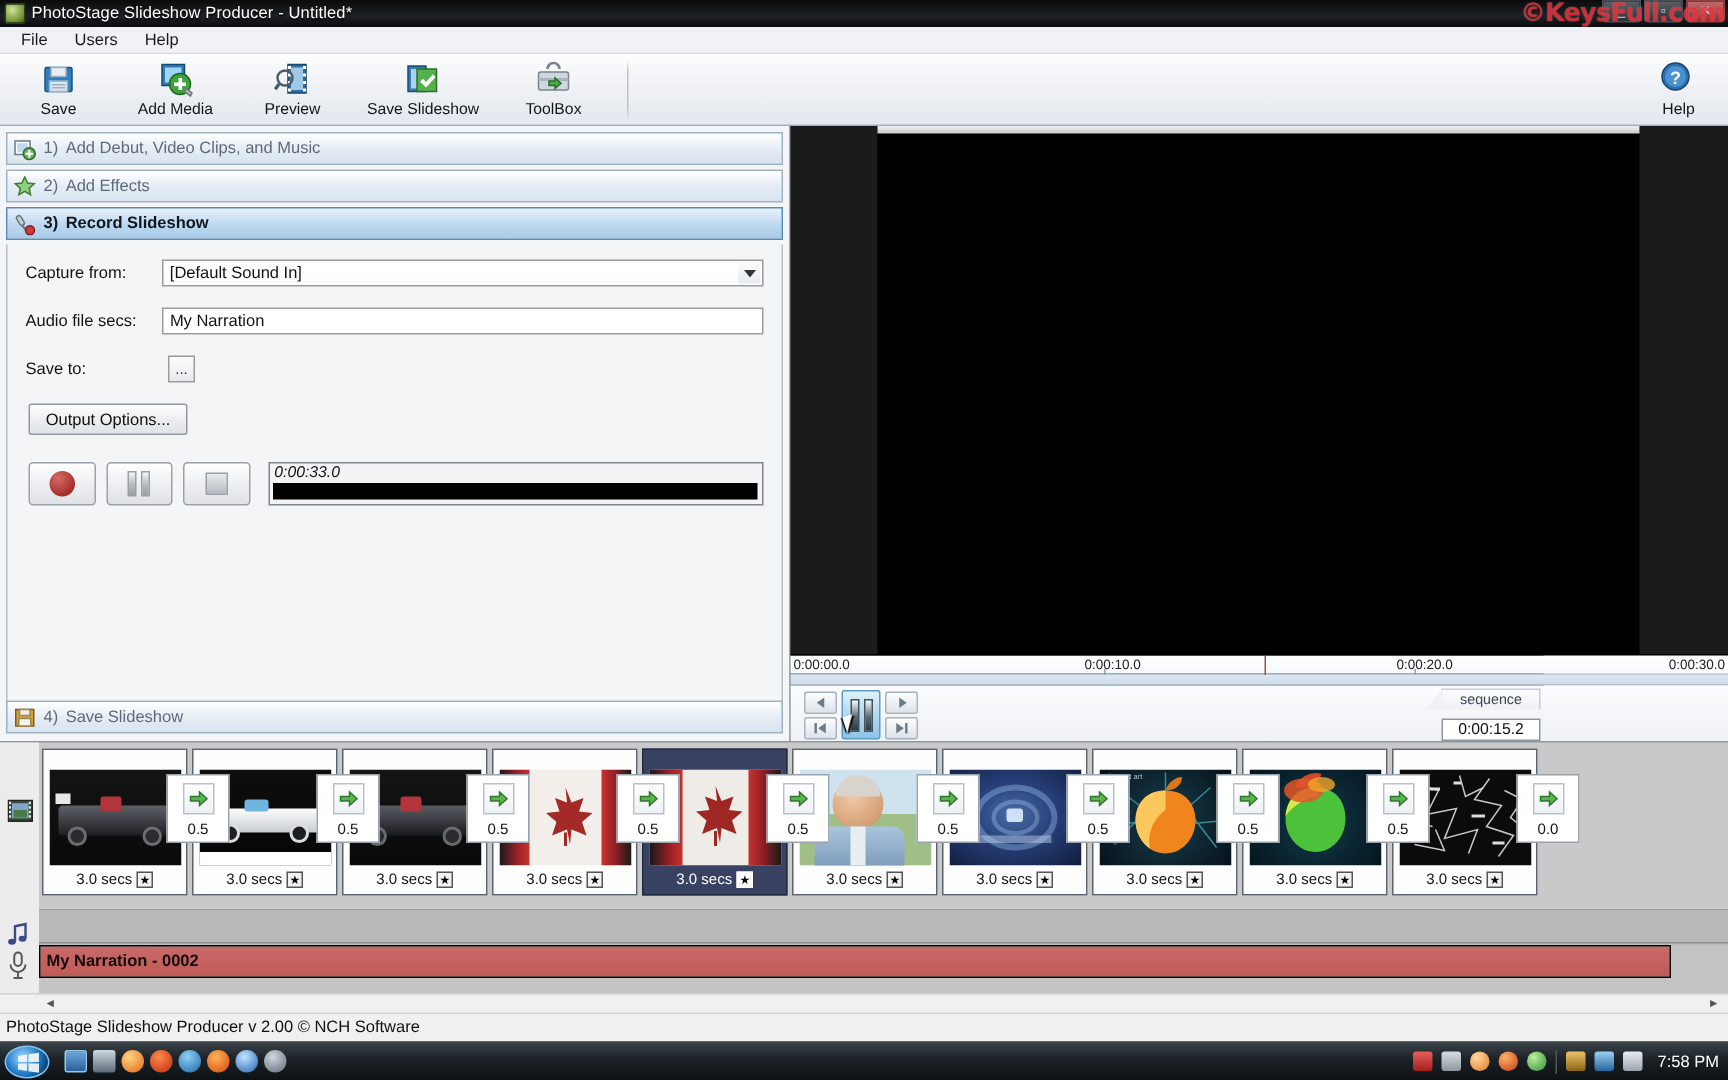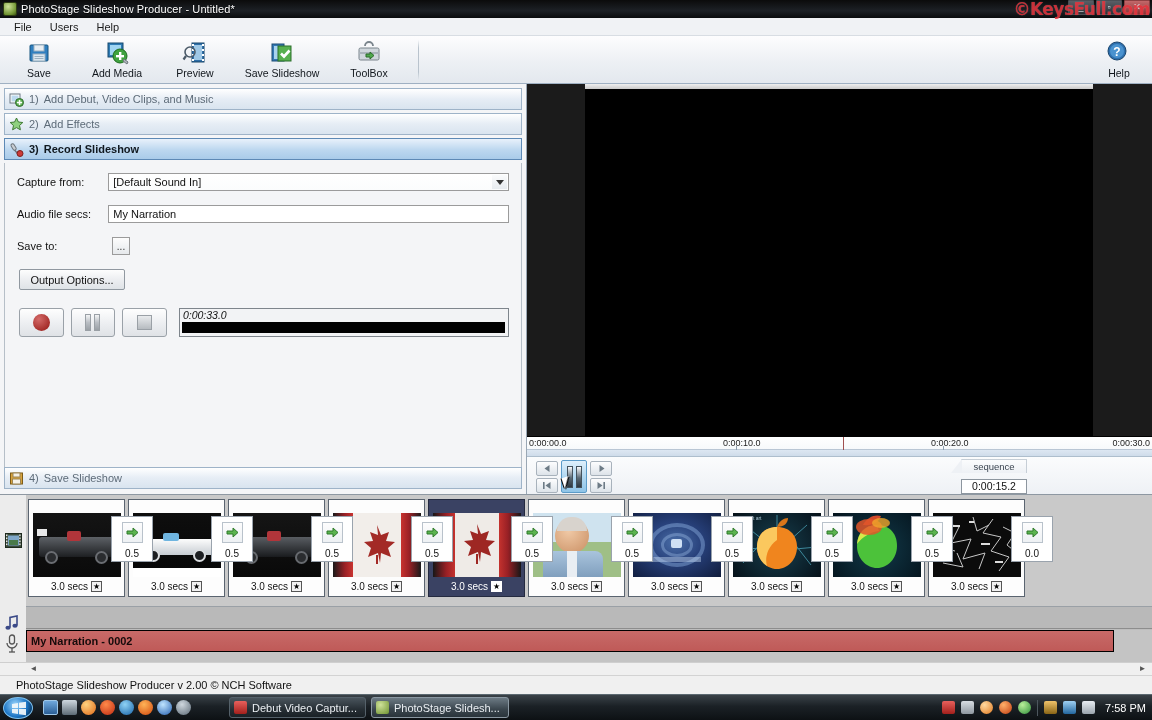--- a/index.html
+++ b/index.html
@@ -264,21 +264,21 @@
               background: linear-gradient(#c86a68,#bf5a58); border: 1px solid #000;
               font-size: 11px; font-weight: bold; color: #140a0a; padding-left: 4px; line-height: 20px; }
   .hscroll { height: 13px; background: #f0f0f0; border-top: 1px solid #cfcfcf;
              position: relative; }
   .hscroll .arrowl, .hscroll .arrowr { position: absolute; top: 1px; width: 11px; height: 11px;
              font-size: 8px; color: #555; text-align: center; line-height: 10px; }
   .hscroll .arrowl { left: 28px; } .hscroll .arrowr { right: 4px; }
 
   
   .statusbar { height: 19px; background: #f0f0f0; border-top: 1px solid #d3d3d3;
-               font-size: 11px; color: #111; padding-left: 16px; line-height: 18px; }
+               font-size: 11px; color: #111; padding-left: 4px; line-height: 18px; }
 
   
   .taskbar {
     position: absolute; left: 0; top: 694px; width: 1152px; height: 26px;
     background: linear-gradient(#3a4248 0%, #1b2126 45%, #0d1114 100%);
     display: flex; align-items: center; border-top: 1px solid #5b6870;
   }
   .startorb { width: 30px; height: 22px; margin-left: 3px;
               border-radius: 50%; flex: 0 0 auto;
               background: radial-gradient(circle at 40% 35%, #9fd8ff, #1b74c4 55%, #06325c 85%);
@@ -867,30 +867,20 @@
   <div class="qlaunch">
     <span class="qico" style="background:linear-gradient(#6fa8dc,#2b5f96);border:1px solid #9ec7e8"></span>
     <span class="qico" style="background:linear-gradient(#cfd8df,#5d6b76)"></span>
     <span class="qico" style="border-radius:50%;background:radial-gradient(circle at 35% 30%,#ffd27f,#e06a18)"></span>
     <span class="qico" style="border-radius:50%;background:radial-gradient(circle at 40% 30%,#ff8a4a,#c02a12)"></span>
     <span class="qico" style="border-radius:50%;background:radial-gradient(circle at 40% 30%,#8fd2f5,#1763a8)"></span>
     <span class="qico" style="border-radius:50%;background:radial-gradient(circle at 40% 30%,#ffb357,#d2490d)"></span>
     <span class="qico" style="border-radius:50%;background:radial-gradient(circle at 40% 30%,#bfe4ff,#2560b0)"></span>
     <span class="qico" style="border-radius:50%;background:radial-gradient(circle at 40% 30%,#cfd7de,#5c6a76)"></span>
   </div>
-  <div class="tasks">
-    <div class="taskbtn">
-      <span class="tico" style="background:linear-gradient(#e8605c,#a3201c)"></span>
-      <span>Debut Video Captur...</span>
-    </div>
-    <div class="taskbtn active">
-      <span class="tico" style="background:radial-gradient(circle at 35% 30%,#cfe29a,#6f9331)"></span>
-      <span>PhotoStage Slidesh...</span>
-    </div>
-  </div>
   <div class="tray">
     <span class="tico2" style="background:linear-gradient(#e8605c,#a3201c)"></span>
     <span class="tico2" style="background:linear-gradient(#d8dde2,#8e979f)"></span>
     <span class="tico2" style="border-radius:50%;background:radial-gradient(circle at 35% 30%,#ffd9a0,#e07a20)"></span>
     <span class="tico2" style="border-radius:50%;background:radial-gradient(circle at 35% 30%,#ffb06a,#c23d10)"></span>
     <span class="tico2" style="border-radius:50%;background:radial-gradient(circle at 35% 30%,#b9ef9a,#2f8f3a)"></span>
     <span class="traydiv"></span>
     <span class="tico2" style="background:linear-gradient(#f0c36a,#8a6516)"></span>
     <span class="tico2" style="background:linear-gradient(#9fd0f2,#23679f)"></span>
     <span class="tico2" style="background:linear-gradient(#e8edf2,#9aa4ad)"></span>

